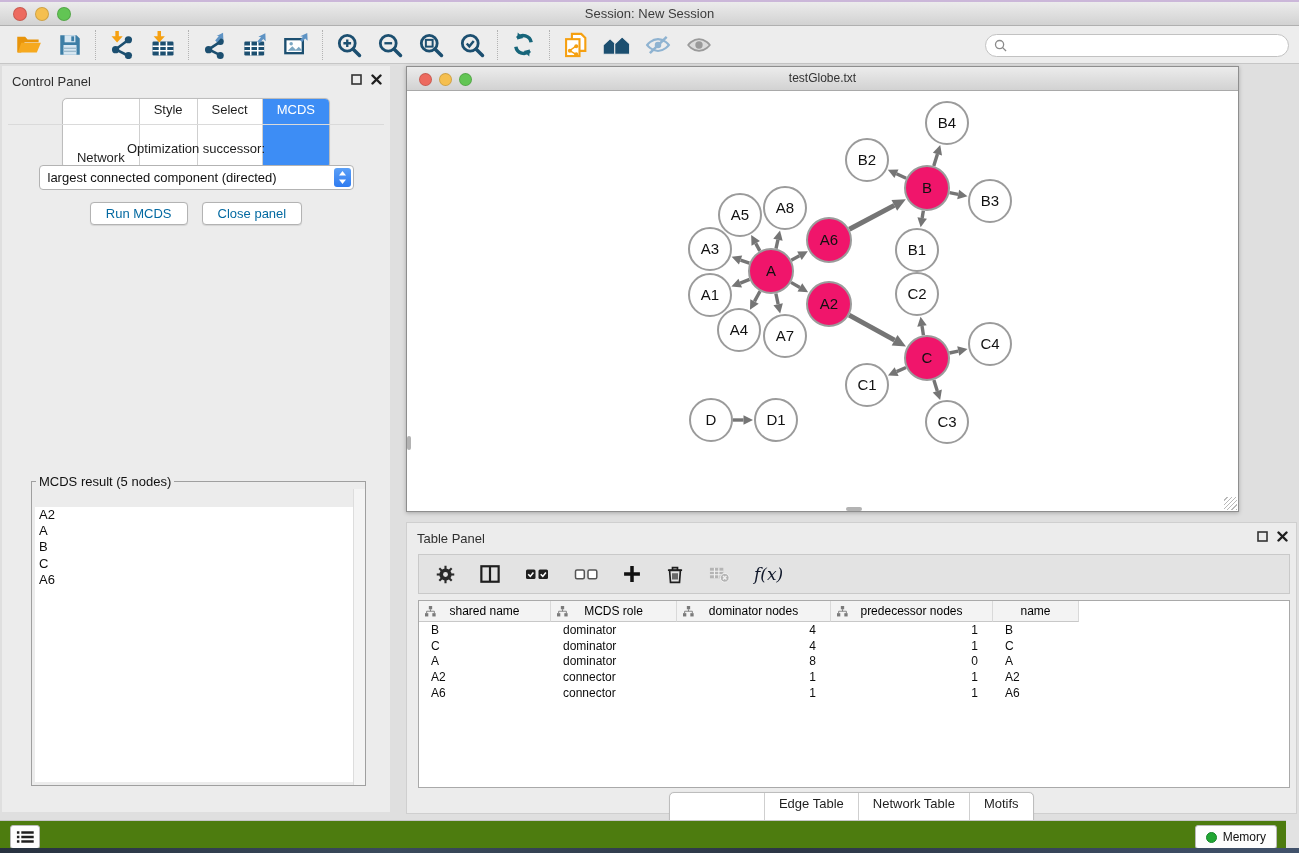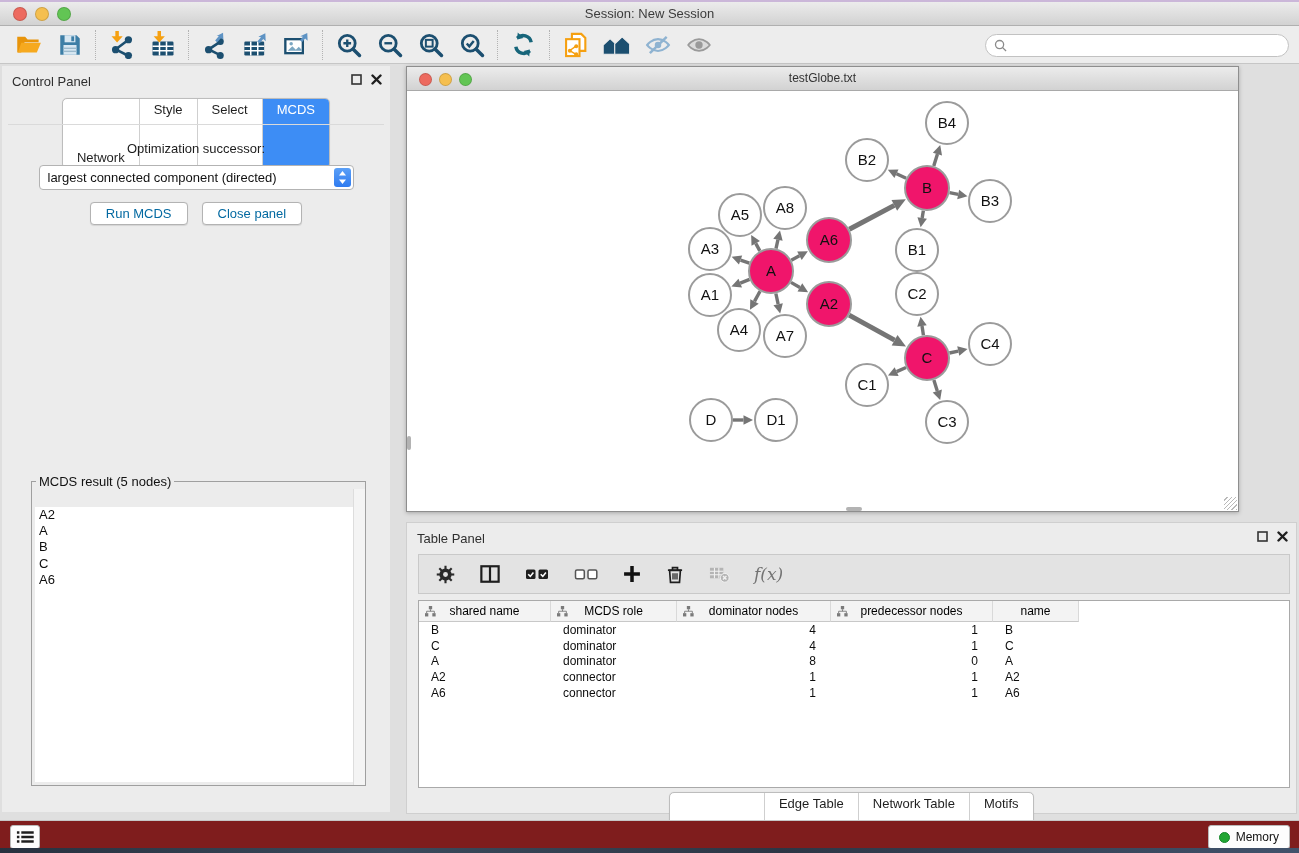--- a/index.html
+++ b/index.html
@@ -68,34 +68,34 @@
   .nw-hscroll{position:absolute;left:439px;bottom:0;width:16px;height:4px;background:#b3b3b3;border-radius:2px;}
   .nw-grip{position:absolute;right:1px;bottom:1px;width:13px;height:13px;
            background:repeating-linear-gradient(135deg,transparent 0 2px,#b9b9b9 2px 3px);}
 
   
   .table-panel{position:absolute;left:406px;top:458px;width:891px;height:292px;background:#ececec;
                border:1px solid #cfcfcf;box-sizing:border-box;}
   .tp-toolbar{position:absolute;left:11px;right:6px;top:31px;height:40px;background:#e3e3e3;
               border:1px solid #c9c9c9;display:flex;align-items:center;gap:23px;padding-left:16px;box-sizing:border-box;}
   .tp-btn{display:flex;align-items:center;justify-content:center;}
-  .fx-label{font-family:"DejaVu Serif",serif;font-style:italic;font-size:17px;color:#737373;}
+  .fx-label{font-family:"DejaVu Serif",serif;font-style:italic;font-size:17px;color:#0f172a;}
   .data-table{position:absolute;left:11px;right:6px;top:77px;height:188px;background:#fff;border:1px solid #a9a9a9;
               box-sizing:border-box;overflow:hidden;}
   .thead{display:flex;height:21px;}
   .th{position:relative;display:flex;align-items:center;justify-content:center;background:#f3f3f3;
       border-bottom:1px solid #c8c8c8;border-right:1px solid #d9d9d9;box-sizing:border-box;
       font-size:12px;color:#000000;flex:0 0 auto;}
   .th .attr-icon{position:absolute;left:6px;top:5px;}
   .tr{display:flex;height:15.7px;align-items:center;}
   .td{font-size:12px;color:#0d0d0d;box-sizing:border-box;padding:0 15px 0 12px;flex:0 0 auto;white-space:nowrap;}
   .tp-tabs{position:absolute;left:0;right:0;top:269px;display:flex;justify-content:center;}
 
   
-  .status-bar{position:absolute;top:818px;left:0;right:0;height:30px;background:#7f1d1d;border-top:1px solid #c6c6c6;text-align:right;}
+  .status-bar{position:absolute;top:818px;left:0;right:13px;height:30px;background:#4d7c0f;border-top:1px solid #c6c6c6;text-align:right;}
   .list-btn{position:absolute;left:10px;top:4px;width:28px;height:22px;background:#fdfdfd;border:1px solid #b9b9b9;
             border-radius:3px;display:flex;align-items:center;justify-content:center;}
   .memory-btn{position:absolute;right:9px;top:4px;height:22px;background:#fdfdfd;border:1px solid #b9b9b9;border-radius:3px;
               display:flex;align-items:center;gap:6px;padding:0 10px;font-size:12px;color:#111;}
   .mem-dot{width:11px;height:11px;border-radius:50%;background:#21a633;border:1px solid #15862a;box-sizing:border-box;}
   .desktop-bottom{position:absolute;bottom:0;left:0;right:0;height:5px;
       background:linear-gradient(90deg,#27313f,#3a4a5c 30%,#2c3645 60%,#41526b);}
 </style>
 </head>
 <body>

